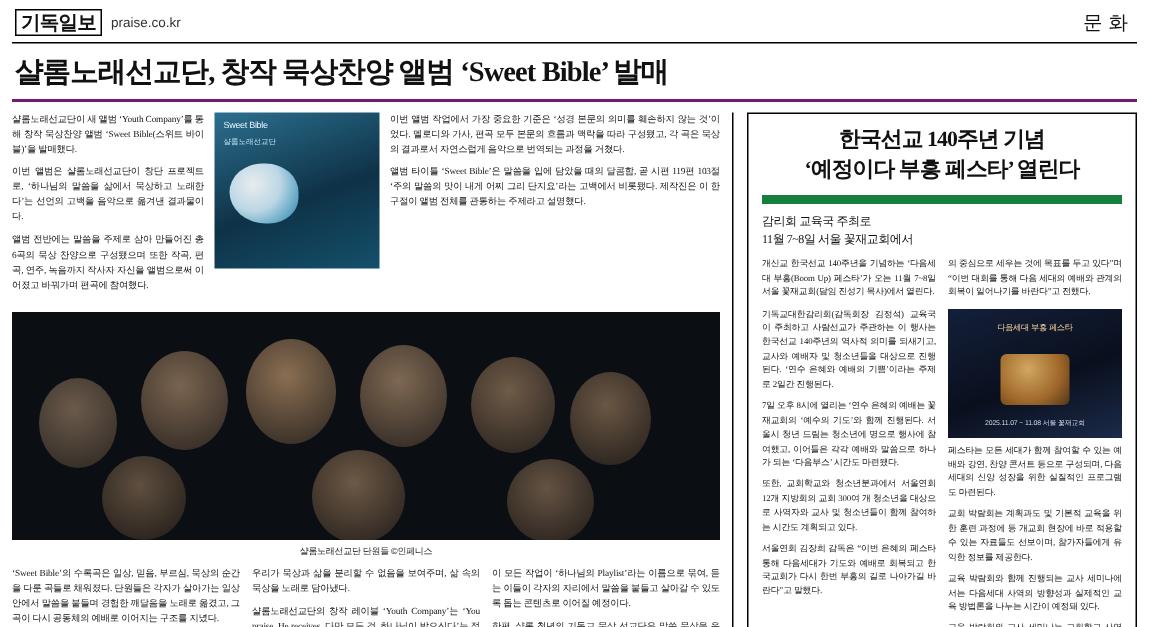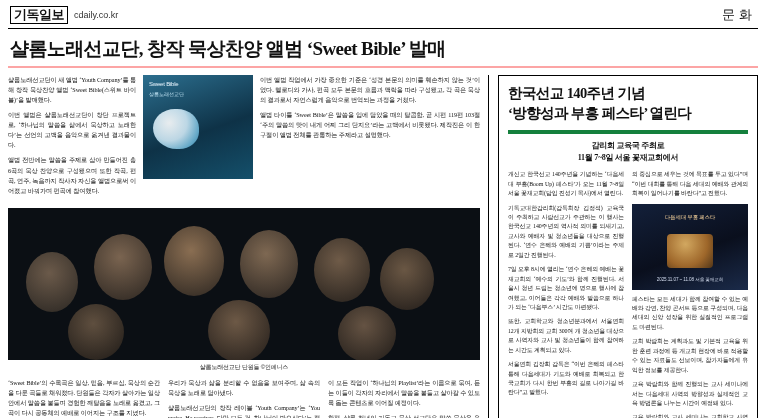--- a/index.html
+++ b/index.html
@@ -24,21 +24,21 @@
     font-weight:bold;font-size:13px;letter-spacing:-0.5px;
     border:1px solid #000;padding:1px 3px;line-height:1.1;
   }
   .mh-url{font-size:9px;color:#333;font-family:"Liberation Sans", sans-serif;}
   .mh-center{font-size:13px;font-weight:normal;letter-spacing:4px;}
   .mh-right{display:flex;align-items:flex-end;gap:7px;}
   .mh-date{font-size:7px;color:#333;padding-bottom:3px;font-family:"Liberation Sans", sans-serif;}
   .mh-pageno{font-size:26px;font-weight:bold;line-height:0.85;}
 
   
-  .headline-wrap{padding:9px 2px 6px 2px;border-bottom:2px solid #fca5a5;}
+  .headline-wrap{padding:9px 2px 6px 2px;border-bottom:2px solid #701a75;}
   .headline{
     font-size:19px;font-weight:bold;letter-spacing:-0.6px;line-height:1.15;
   }
 
   
   .content{display:flex;gap:0;padding-top:7px;}
   .left-col{width:480px;padding-right:8px;box-sizing:border-box;}
   .right-col{
     width:270px;box-sizing:border-box;padding-left:9px;
     border-left:1px solid #000;
@@ -90,25 +90,25 @@
   
   .tri{display:flex;gap:8px;margin-top:6px;}
   .tri .col{
     flex:1;font-size:6.2px;line-height:1.62;text-align:justify;letter-spacing:-0.1px;
   }
   .tri .col p{margin:0 0 5px 0;}
 
   
   .rbox{border:1px solid #000;padding:8px 9px 9px 9px;height:352px;box-sizing:border-box;}
   .rhead{
-    font-weight:bold;font-size:14.5px;line-height:1.35;letter-spacing:-0.6px;
-    padding-bottom:7px;border-bottom:4px solid #15803d;margin-bottom:6px;
+    text-align:center;font-weight:bold;font-size:14.5px;line-height:1.35;letter-spacing:-0.6px;
+    padding-bottom:7px;border-bottom:6px solid #15803d;margin-bottom:6px;
   }
   .rsub{
-    font-weight:bold;font-size:8px;line-height:1.5;margin-bottom:6px;letter-spacing:-0.3px;text-align:center;
+    font-weight:normal;font-size:8px;line-height:1.5;margin-bottom:6px;letter-spacing:-0.3px;
   }
   .rbody{display:flex;gap:8px;}
   .rcol{flex:1;font-size:5.9px;line-height:1.6;text-align:justify;letter-spacing:-0.1px;}
   .rcol p{margin:0 0 5px 0;}
   .poster{
     width:100%;height:86px;margin:2px 0 5px 0;position:relative;overflow:hidden;
     background:linear-gradient(160deg,#13203a,#0a0f1d 55%,#1b2b4a);
   }
   .poster .pt{
     position:absolute;left:0;right:0;top:9px;text-align:center;color:#ffd9a0;
@@ -126,21 +126,21 @@
   }
 </style>
 </head>
 <body>
 
 <div class="page">
 
   <div class="masthead">
     <div class="mh-left">
       <div class="mh-logo">기독일보</div>
-      <div class="mh-url">cdaily.co.kr</div>
+      <div class="mh-url">praise.co.kr</div>
     </div>
     <div class="mh-center">문화</div>
   </div>
 
   <div class="headline-wrap">
     <div class="headline">샬롬노래선교단, 창작 묵상찬양 앨범 ‘Sweet Bible’ 발매</div>
   </div>
 
   <div class="content">
 
@@ -194,21 +194,21 @@
           <p>한편, 샬롬 청년의 기독교 묵상 선교단은 말씀 묵상을 음악으로 옮겨 예배의 새로운 호흡을 제시해 왔다. 이번 앨범 역시 작품으로서 ‘묵상하며, 노래하며, 살아가는 사람들’의 정체성을 드러낸다.</p>
 
         </div>
       </div>
     </div>
 
     <div class="right-col">
       <div class="rbox">
         <div class="rhead">
           <div>한국선교 140주년 기념</div>
-          <div>‘방향성과 부흥 페스타’ 열린다</div>
+          <div>‘예정이다 부흥 페스타’ 열린다</div>
         </div>
         <div class="rsub" style="white-space:pre-line;">감리회 교육국 주최로
 11월 7~8일 서울 꽃재교회에서</div>
 
         <div class="rbody">
           <div class="rcol">
             <p>개신교 한국선교 140주년을 기념하는 ‘다음세대 부흥(Boom Up) 페스타’가 오는 11월 7~8일 서울 꽃재교회(담임 진성기 목사)에서 열린다.</p>
             <p>기독교대한감리회(감독회장 김정석) 교육국이 주최하고 사람선교가 주관하는 이 행사는 한국선교 140주년의 역사적 의미를 되새기고, 교사와 예배자 및 청소년들을 대상으로 진행된다. ‘연수 은혜와 예배의 기쁨’이라는 주제로 2일간 진행된다.</p>
             <p>7일 오후 8시에 열리는 ‘연수 은혜의 예배는 꽃재교회의 ‘예수의 기도’와 함께 진행된다. 서울시 청년 드림는 청소년에 명으로 행사에 참여했고, 이어들은 각각 예배와 말씀으로 하나가 되는 ‘다음부스’ 시간도 마련됐다.</p>
             <p>또한, 교회학교와 청소년분과에서 서울연회 12개 지방회의 교회 300여 개 청소년을 대상으로 사역자와 교사 및 청소년들이 함께 참여하는 시간도 계획되고 있다.</p>

